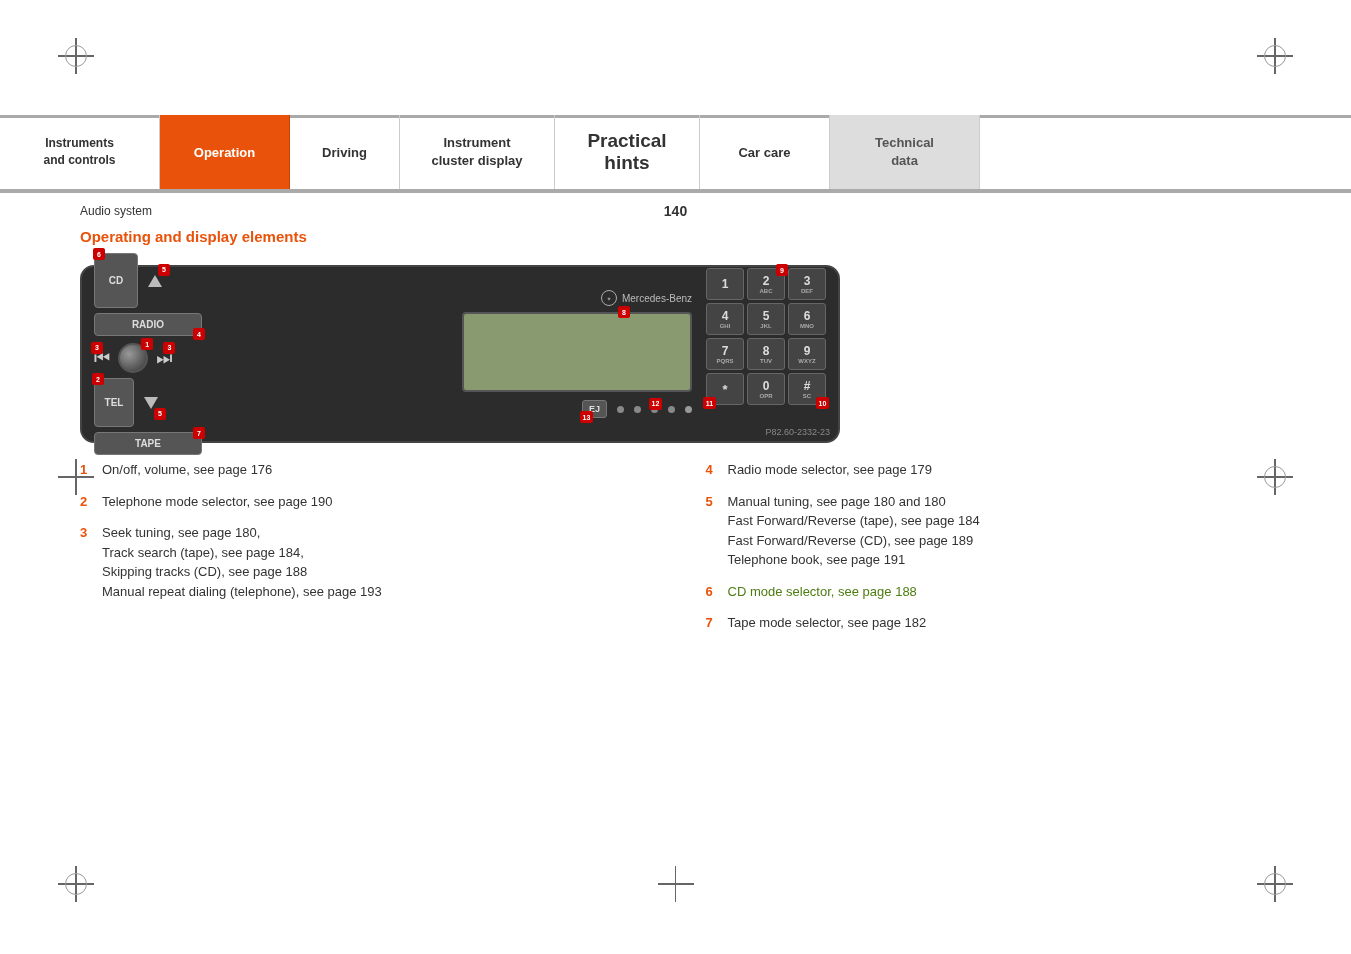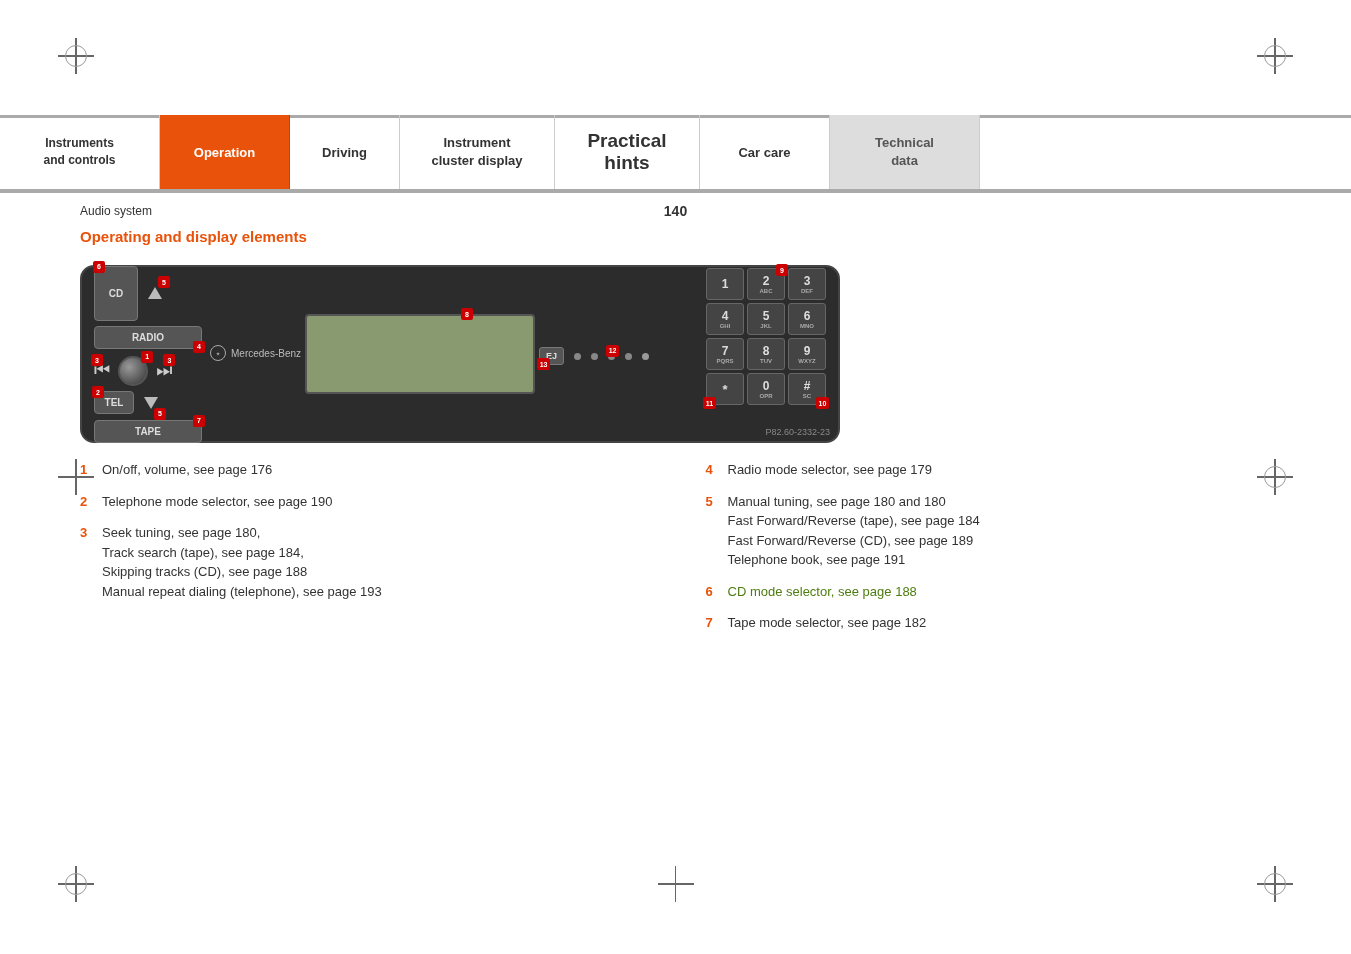--- a/index.html
+++ b/index.html
@@ -104,40 +104,40 @@
       <div style="position:relative;width:30px;height:30px;background:radial-gradient(circle at 35% 35%, #999, #333);border-radius:50%;border:2px solid #555;margin:0 2px;">
         <span style="position:absolute;top:-7px;right:-7px;background:#cc0000;color:white;font-size:7px;font-weight:bold;width:12px;height:12px;border-radius:2px;display:flex;align-items:center;justify-content:center;">1</span>
       </div>
       <div style="position:relative;color:#ccc;font-size:16px;display:flex;align-items:center;">
         <span style="position:absolute;top:-6px;right:-3px;background:#cc0000;color:white;font-size:7px;font-weight:bold;width:12px;height:12px;border-radius:2px;display:flex;align-items:center;justify-content:center;">3</span>
         <span style="font-size:18px;">⏭</span>
       </div>
     </div>
 
     <div style="display:flex;align-items:center;gap:5px;">
-      <div style="position:relative;background:#555;border:1px solid #777;border-radius:4px;color:#ddd;font-size:10px;font-weight:bold;padding:5px 8px;min-width:40px;text-align:center;">
+      <div style="position:relative;background:#555;border:1px solid #777;border-radius:4px;color:#ddd;font-size:10px;font-weight:bold;padding:18px 8px;min-width:40px;text-align:center;">
         <span>TEL</span>
         <span style="position:absolute;top:-6px;left:-3px;background:#cc0000;color:white;font-size:7px;font-weight:bold;width:12px;height:12px;border-radius:2px;display:flex;align-items:center;justify-content:center;">2</span>
       </div>
       <div style="position:relative;width:24px;height:24px;display:flex;align-items:center;justify-content:center;">
         <span style="position:absolute;bottom:-5px;right:-3px;background:#cc0000;color:white;font-size:7px;font-weight:bold;width:12px;height:12px;border-radius:2px;display:flex;align-items:center;justify-content:center;">5</span>
         <div style="width:0;height:0;border-left:7px solid transparent;border-right:7px solid transparent;border-top:12px solid #bbb;"></div>
       </div>
     </div>
 
     <div style="position:relative;">
       <div style="position:relative;background:#555;border:1px solid #777;border-radius:4px;color:#ddd;font-size:10px;font-weight:bold;padding:5px 8px;text-align:center;">
         <span>TAPE</span>
         <span style="position:absolute;top:-6px;right:-4px;background:#cc0000;color:white;font-size:7px;font-weight:bold;width:12px;height:12px;border-radius:2px;display:flex;align-items:center;justify-content:center;">7</span>
       </div>
     </div>
 
   </div>
 
-  <div style="display:flex;flex-direction:row;align-items:center;flex:1;gap:4px;">
+  <div style="display:flex;flex-direction:column;align-items:flex-end;flex:1;gap:4px;">
     <div style="color:#bbb;font-size:10px;display:flex;align-items:center;gap:5px;margin-bottom:2px;">
       <div style="width:16px;height:16px;border:1.5px solid #aaa;border-radius:50%;display:flex;align-items:center;justify-content:center;font-size:6px;color:#aaa;">✦</div>
       <span>Mercedes-Benz</span>
     </div>
     <div style="background:#8a9a70;width:230px;height:80px;border-radius:4px;border:2px solid #555;position:relative;">
       <span style="position:absolute;top:-8px;right:60px;background:#cc0000;color:white;font-size:7px;font-weight:bold;width:12px;height:12px;border-radius:2px;display:flex;align-items:center;justify-content:center;">8</span>
     </div>
 
     <div style="display:flex;align-items:center;gap:10px;margin-top:4px;">
       <div style="position:relative;background:#555;border:1px solid #777;border-radius:3px;color:#ddd;font-size:9px;font-weight:bold;padding:3px 6px;">

